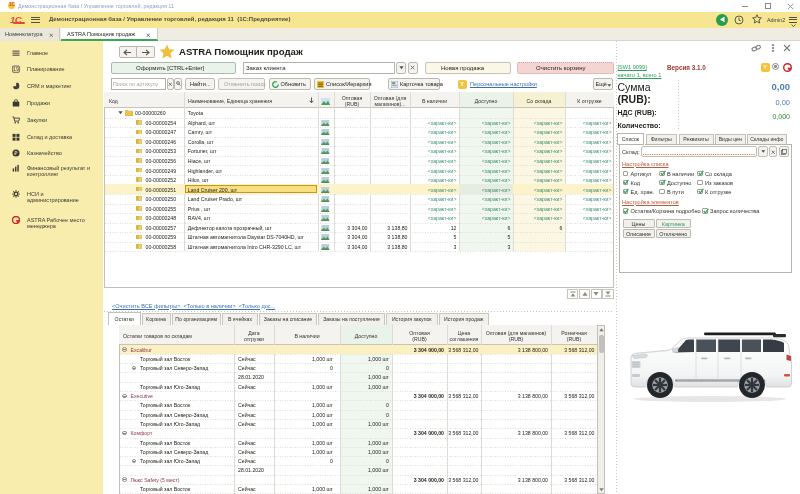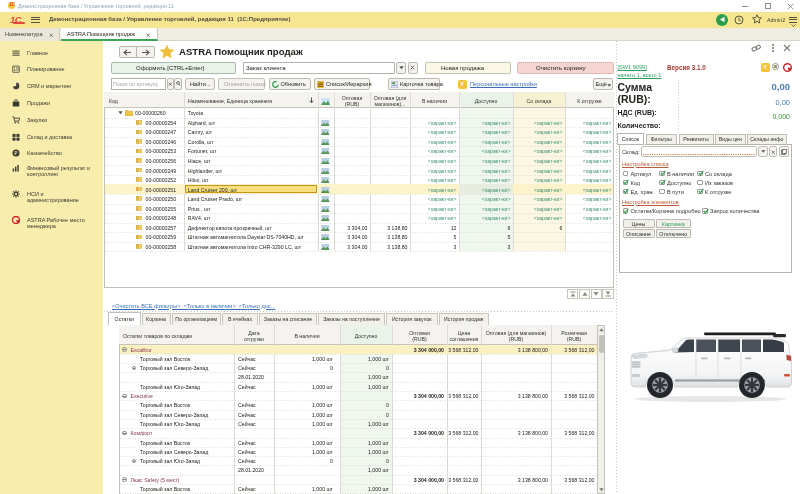--- a/index.html
+++ b/index.html
@@ -685,21 +685,21 @@
 <div class="tx" style="left:617.5px;top:72px;font-size:5.6px;color:#2e9e5b;text-decoration:underline;">начато 1, всего 1</div>
 <div class="tx" style="left:667px;top:64px;font-size:6.3px;font-weight:bold;color:#a33a32;">Версия 3.1.0</div>
 <div class="a" style="left:761px;top:62.5px;width:9px;height:9px;background:#f2c43c;border-radius:2px;"></div>
 <div class="tx" style="left:763px;top:63.5px;font-size:6px;color:#fff;font-weight:bold;">Y</div>
 <div class="a" style="left:772px;top:63px;width:7px;height:7px;border:1.2px solid #8a8a84;border-radius:50%;"></div>
 <div class="a" style="left:774.3px;top:65.3px;width:2.5px;height:2.5px;background:#8a8a84;border-radius:50%;"></div>
 <svg class="a" style="left:782.5px;top:62.5px;" width="9" height="9" viewBox="0 0 9 9">
     <circle cx="4.5" cy="4.5" r="3.8" fill="none" stroke="#cc2229" stroke-width="1.4"></circle>
     <path d="M4.5 4.5 L8.3 4.9 A3.8 3.8 0 0 1 6 7.9 Z" fill="#cc2229"></path>
   </svg>
-<div class="tx" style="left:617.5px;top:80.5px;font-size:10.5px;font-weight:bold;color:#23231e;">Сумма</div>
+<div class="tx" style="left:617.5px;top:80.5px;font-size:10.5px;font-weight:normal;color:#23231e;">Сумма</div>
 <div class="tx" style="left:617.5px;top:92.5px;font-size:10.5px;font-weight:bold;color:#23231e;">(RUB):</div>
 <div class="tx" style="left:790px;top:81px;font-size:9.5px;font-weight:bold;color:#4a7ebb;transform:translateX(-100%);">0,00</div>
 <div class="tx" style="left:790px;top:98px;font-size:7.5px;color:#4a7ebb;transform:translateX(-100%);">0,00</div>
 <div class="tx" style="left:617.5px;top:109px;font-size:7px;font-weight:bold;color:#23231e;">НДС (RUB):</div>
 <div class="tx" style="left:790px;top:113px;font-size:7px;color:#2f8b33;transform:translateX(-100%);">0,000</div>
 <div class="tx" style="left:617.5px;top:121.5px;font-size:7px;font-weight:bold;color:#23231e;">Количество:</div>
 <div class="a" style="left:677.5px;top:80px;width:1px;height:49px;background-image:linear-gradient(#d0d0ca 50%, transparent 50%);background-size:1px 3px;"></div>
 <div class="a" style="left:617px;top:132.5px;width:27px;height:11.5px;background:#fff;border:1px solid #b8b5ae;border-bottom:none;"></div>
 <div class="tx" style="left:630.5px;top:136px;font-size:5.2px;color:#33322c;transform:translateX(-50%);">Список</div>
 <div class="a" style="left:645.5px;top:133.5px;width:31.5px;height:10.5px;background:#f1f0ea;border:1px solid #c2bfb7;border-bottom:none;"></div>

